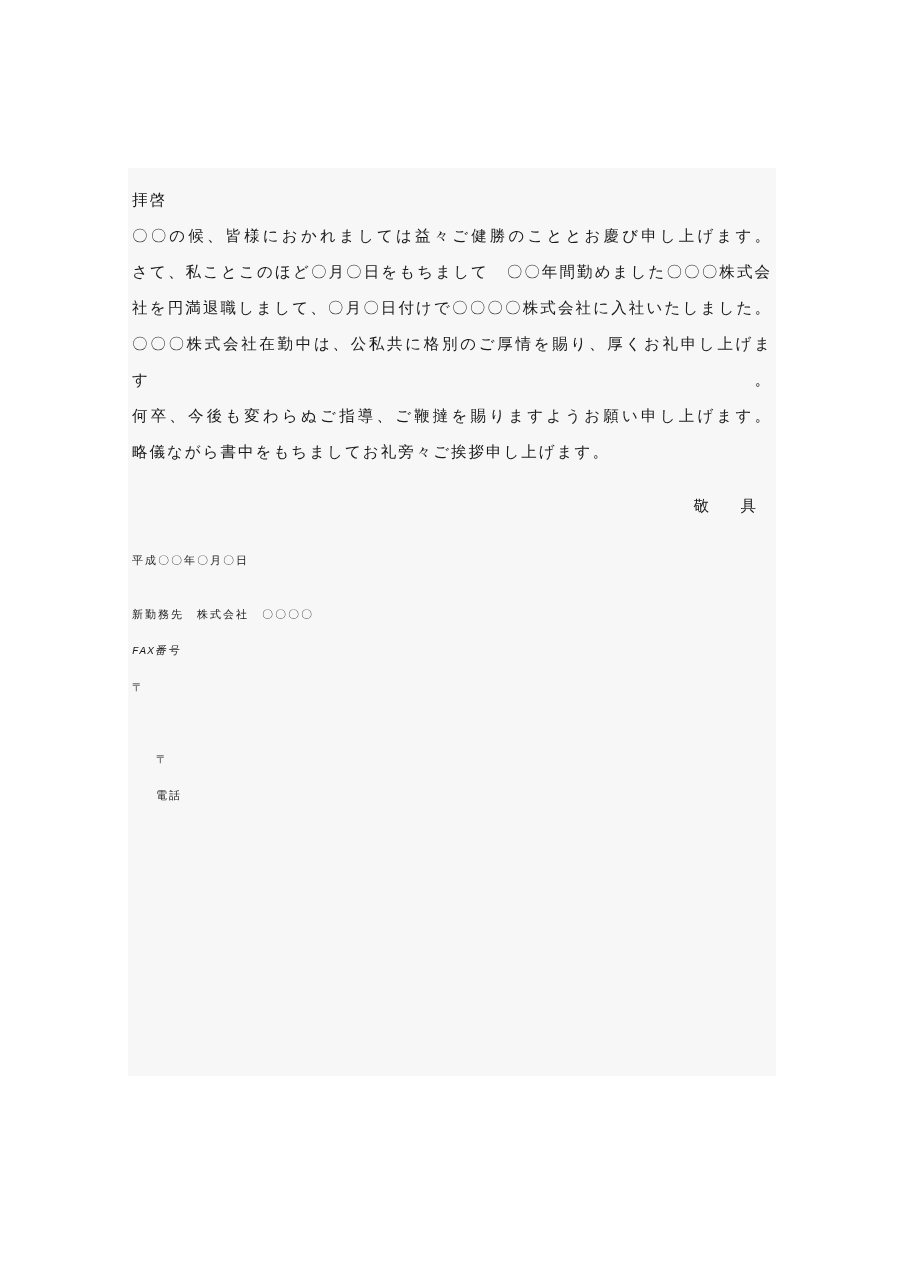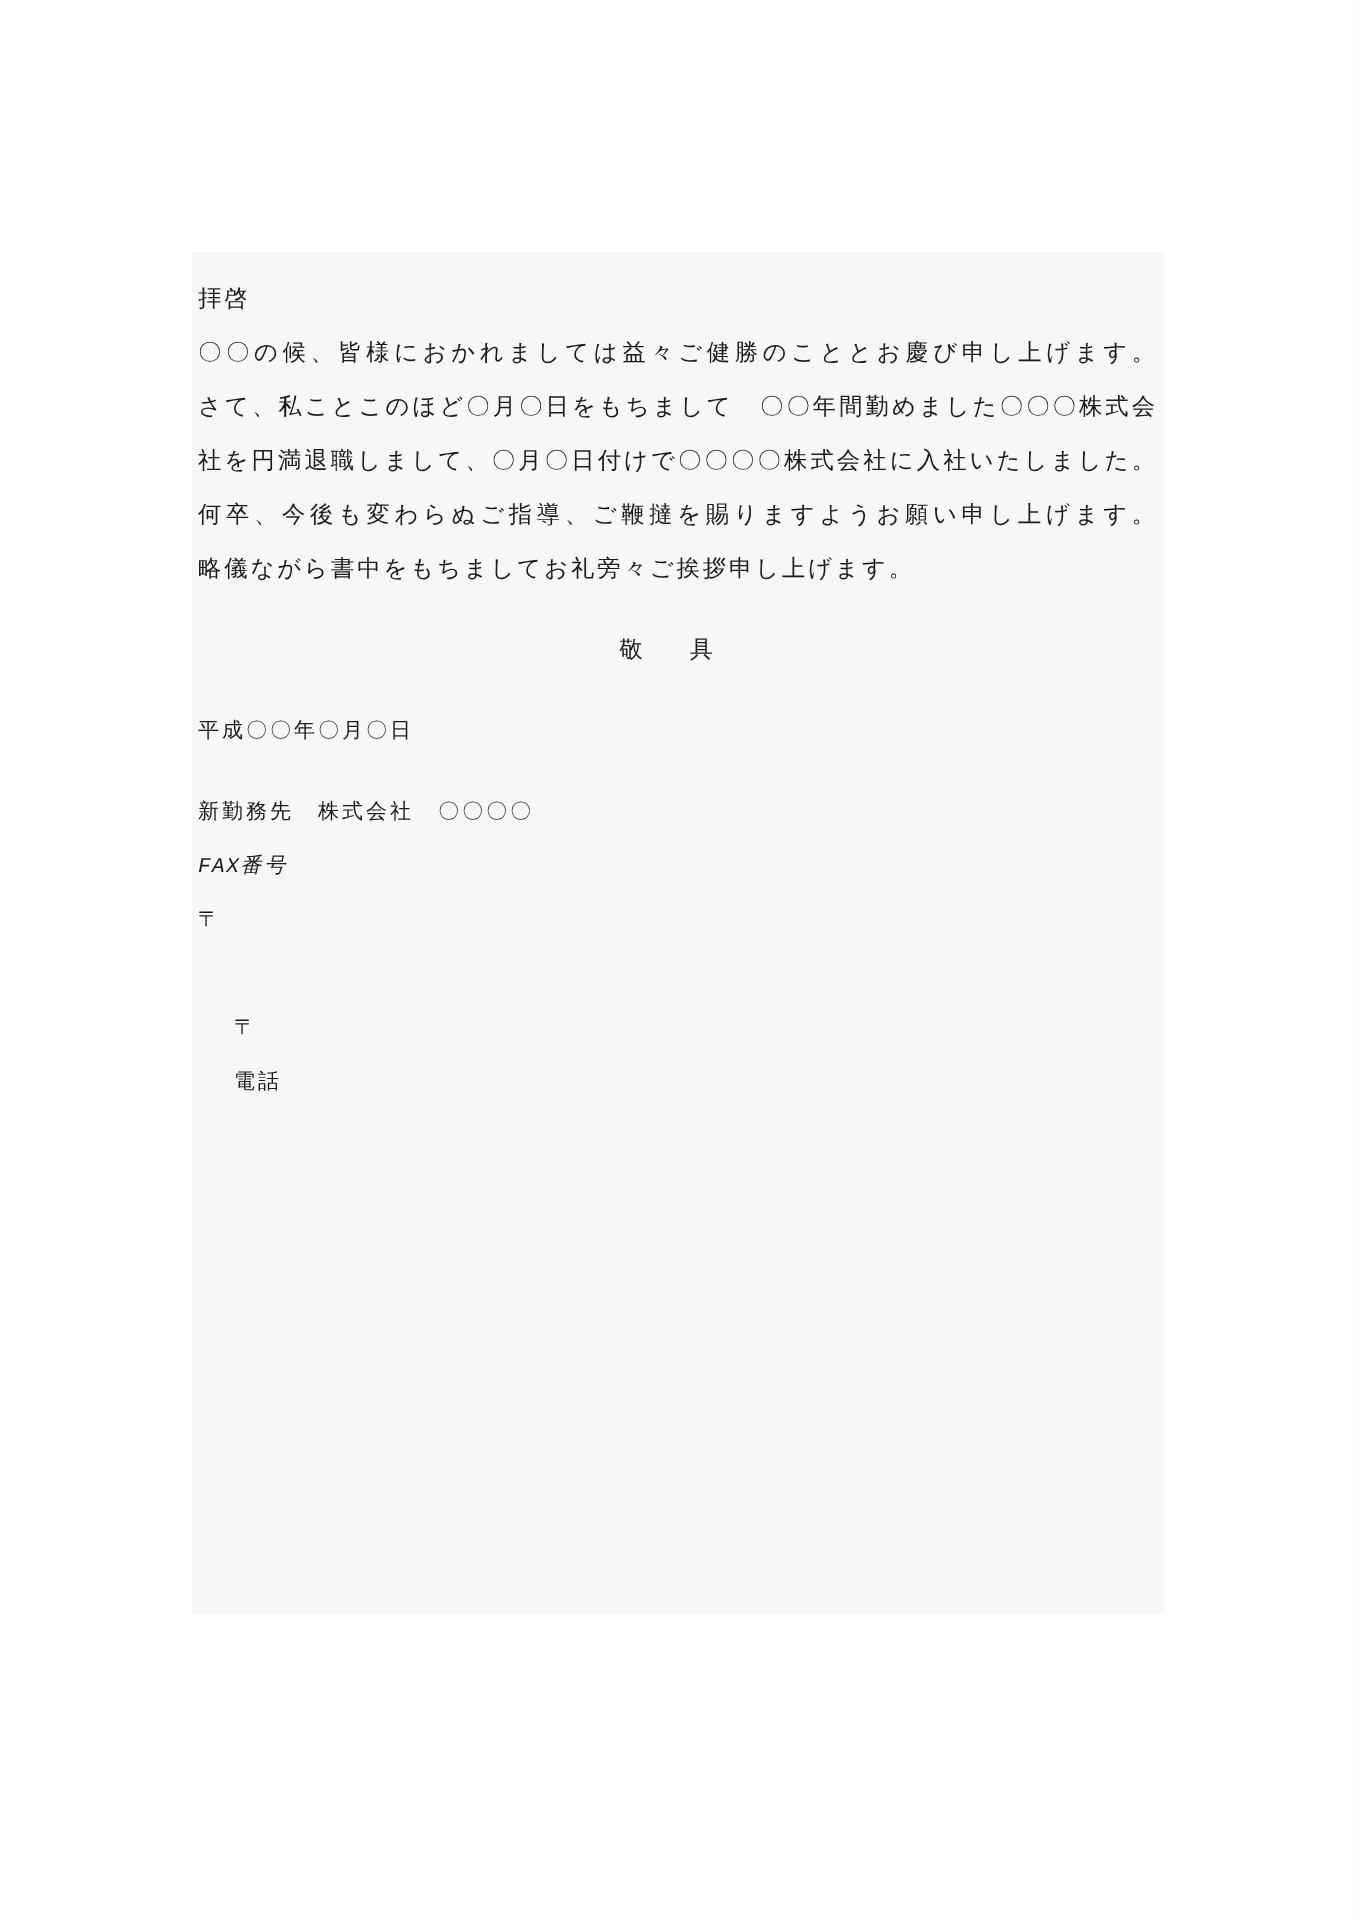--- a/index.html
+++ b/index.html
@@ -43,56 +43,57 @@
     margin: 0;
     white-space: normal;
   }
   .justify-full {
     text-align: justify;
     text-align-last: justify;
   }
   .spacer-sm { height: 18px; }
   .spacer-lg { height: 36px; }
   .line {
-    font-size: 14px;
+    font-size: 11px;
     line-height: 36px;
     letter-spacing: 2.0px;
     margin: 0;
   }
   .line.fax {
     font-family: "Liberation Mono", "DejaVu Sans Mono", monospace;
     letter-spacing: 1px;
     font-style: italic;
   }
   .line.fax .jp {
     font-family: "Liberation Serif", "DejaVu Serif", serif;
     letter-spacing: 2.0px;
   }
   .indent-2 { padding-left: 24px; }
   .closing {
     font-size: 15.5px;
     line-height: 36px;
     letter-spacing: 8px;
-    text-align: center;
+    text-align: right;
     padding-right: 8px;
     margin: 0;
   }
 </style>
 </head>
 <body>
 
 <div class="page">
   <div class="letter-body">
 
     <p class="para">拝啓</p>
 
     <p class="para justify-full">〇〇の候、皆様におかれましては益々ご健勝のこととお慶び申し上げます。</p>
 
     <p class="para justify-full">さて、私ことこのほど〇月〇日をもちまして　〇〇年間勤めました〇〇〇株式会社を円満退職しまして、〇月〇日付けで〇〇〇〇株式会社に入社いたしました。</p>
 
+    <p class="para justify-full">〇〇〇株式会社在勤中は、公私共に格別のご厚情を賜り、厚くお礼申し上げます。</p>
 
 
     <p class="para justify-full">何卒、今後も変わらぬご指導、ご鞭撻を賜りますようお願い申し上げます。</p>
 
     <p class="para">略儀ながら書中をもちましてお礼旁々ご挨拶申し上げます。</p>
 
     <div class="spacer-sm"></div>
 
     <p class="closing">敬　具</p>
 

